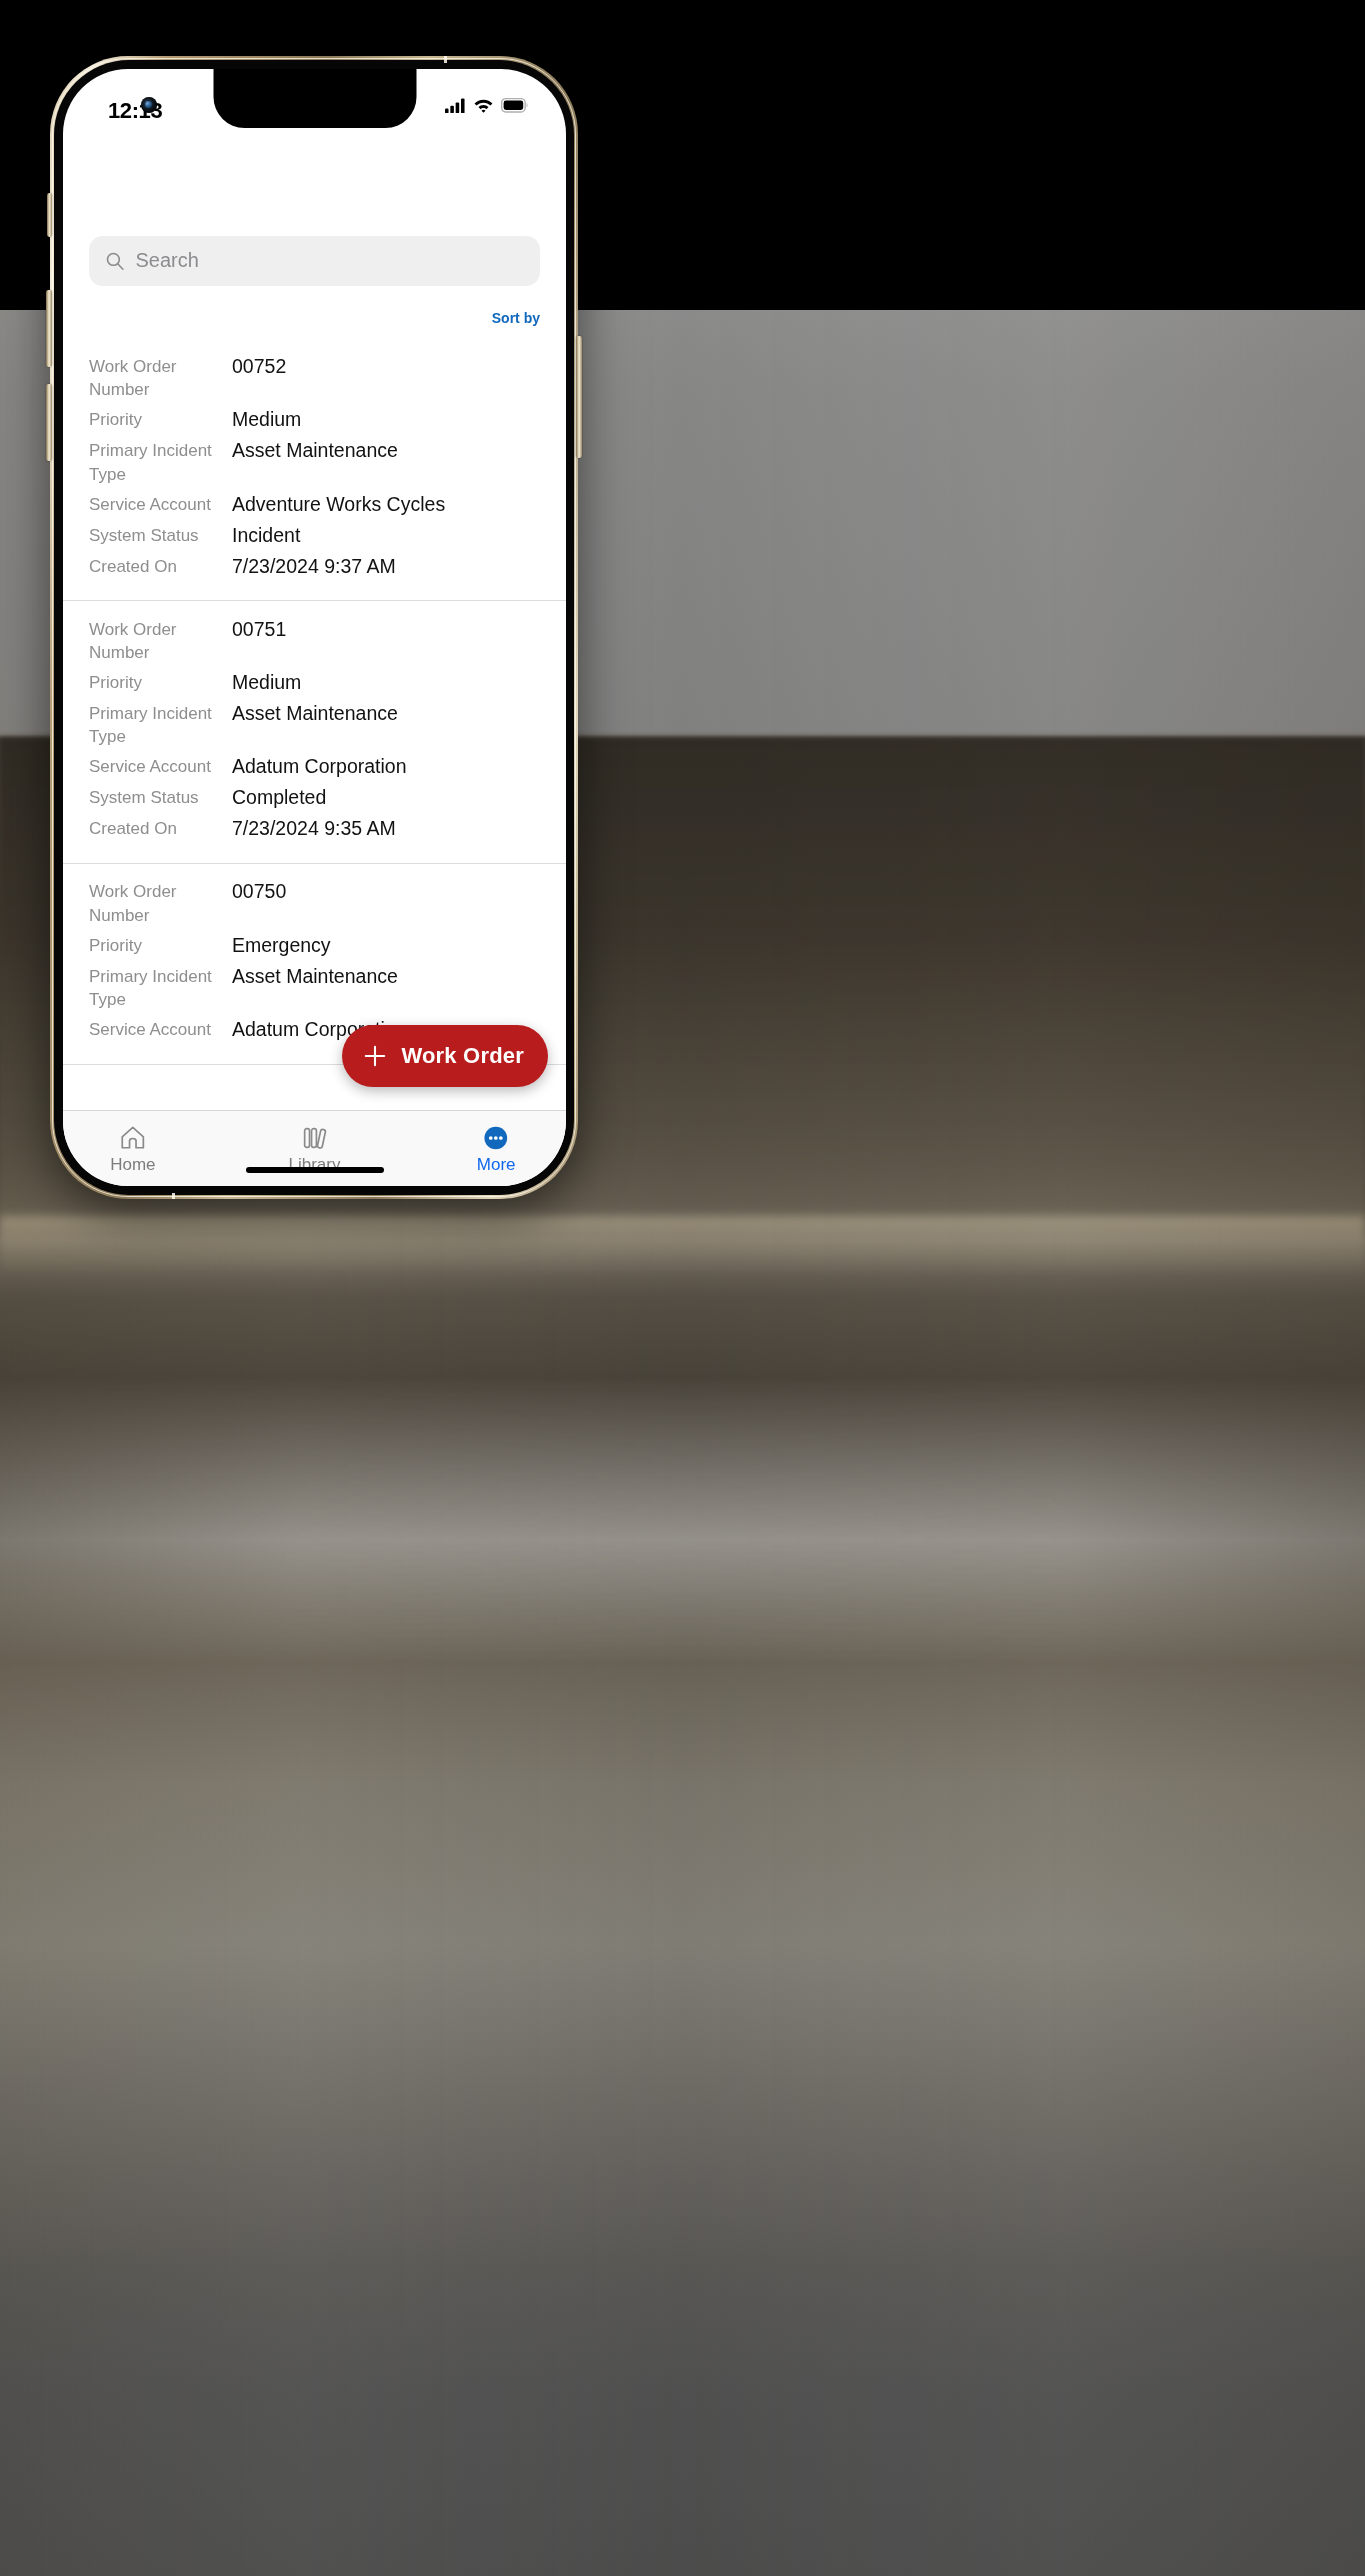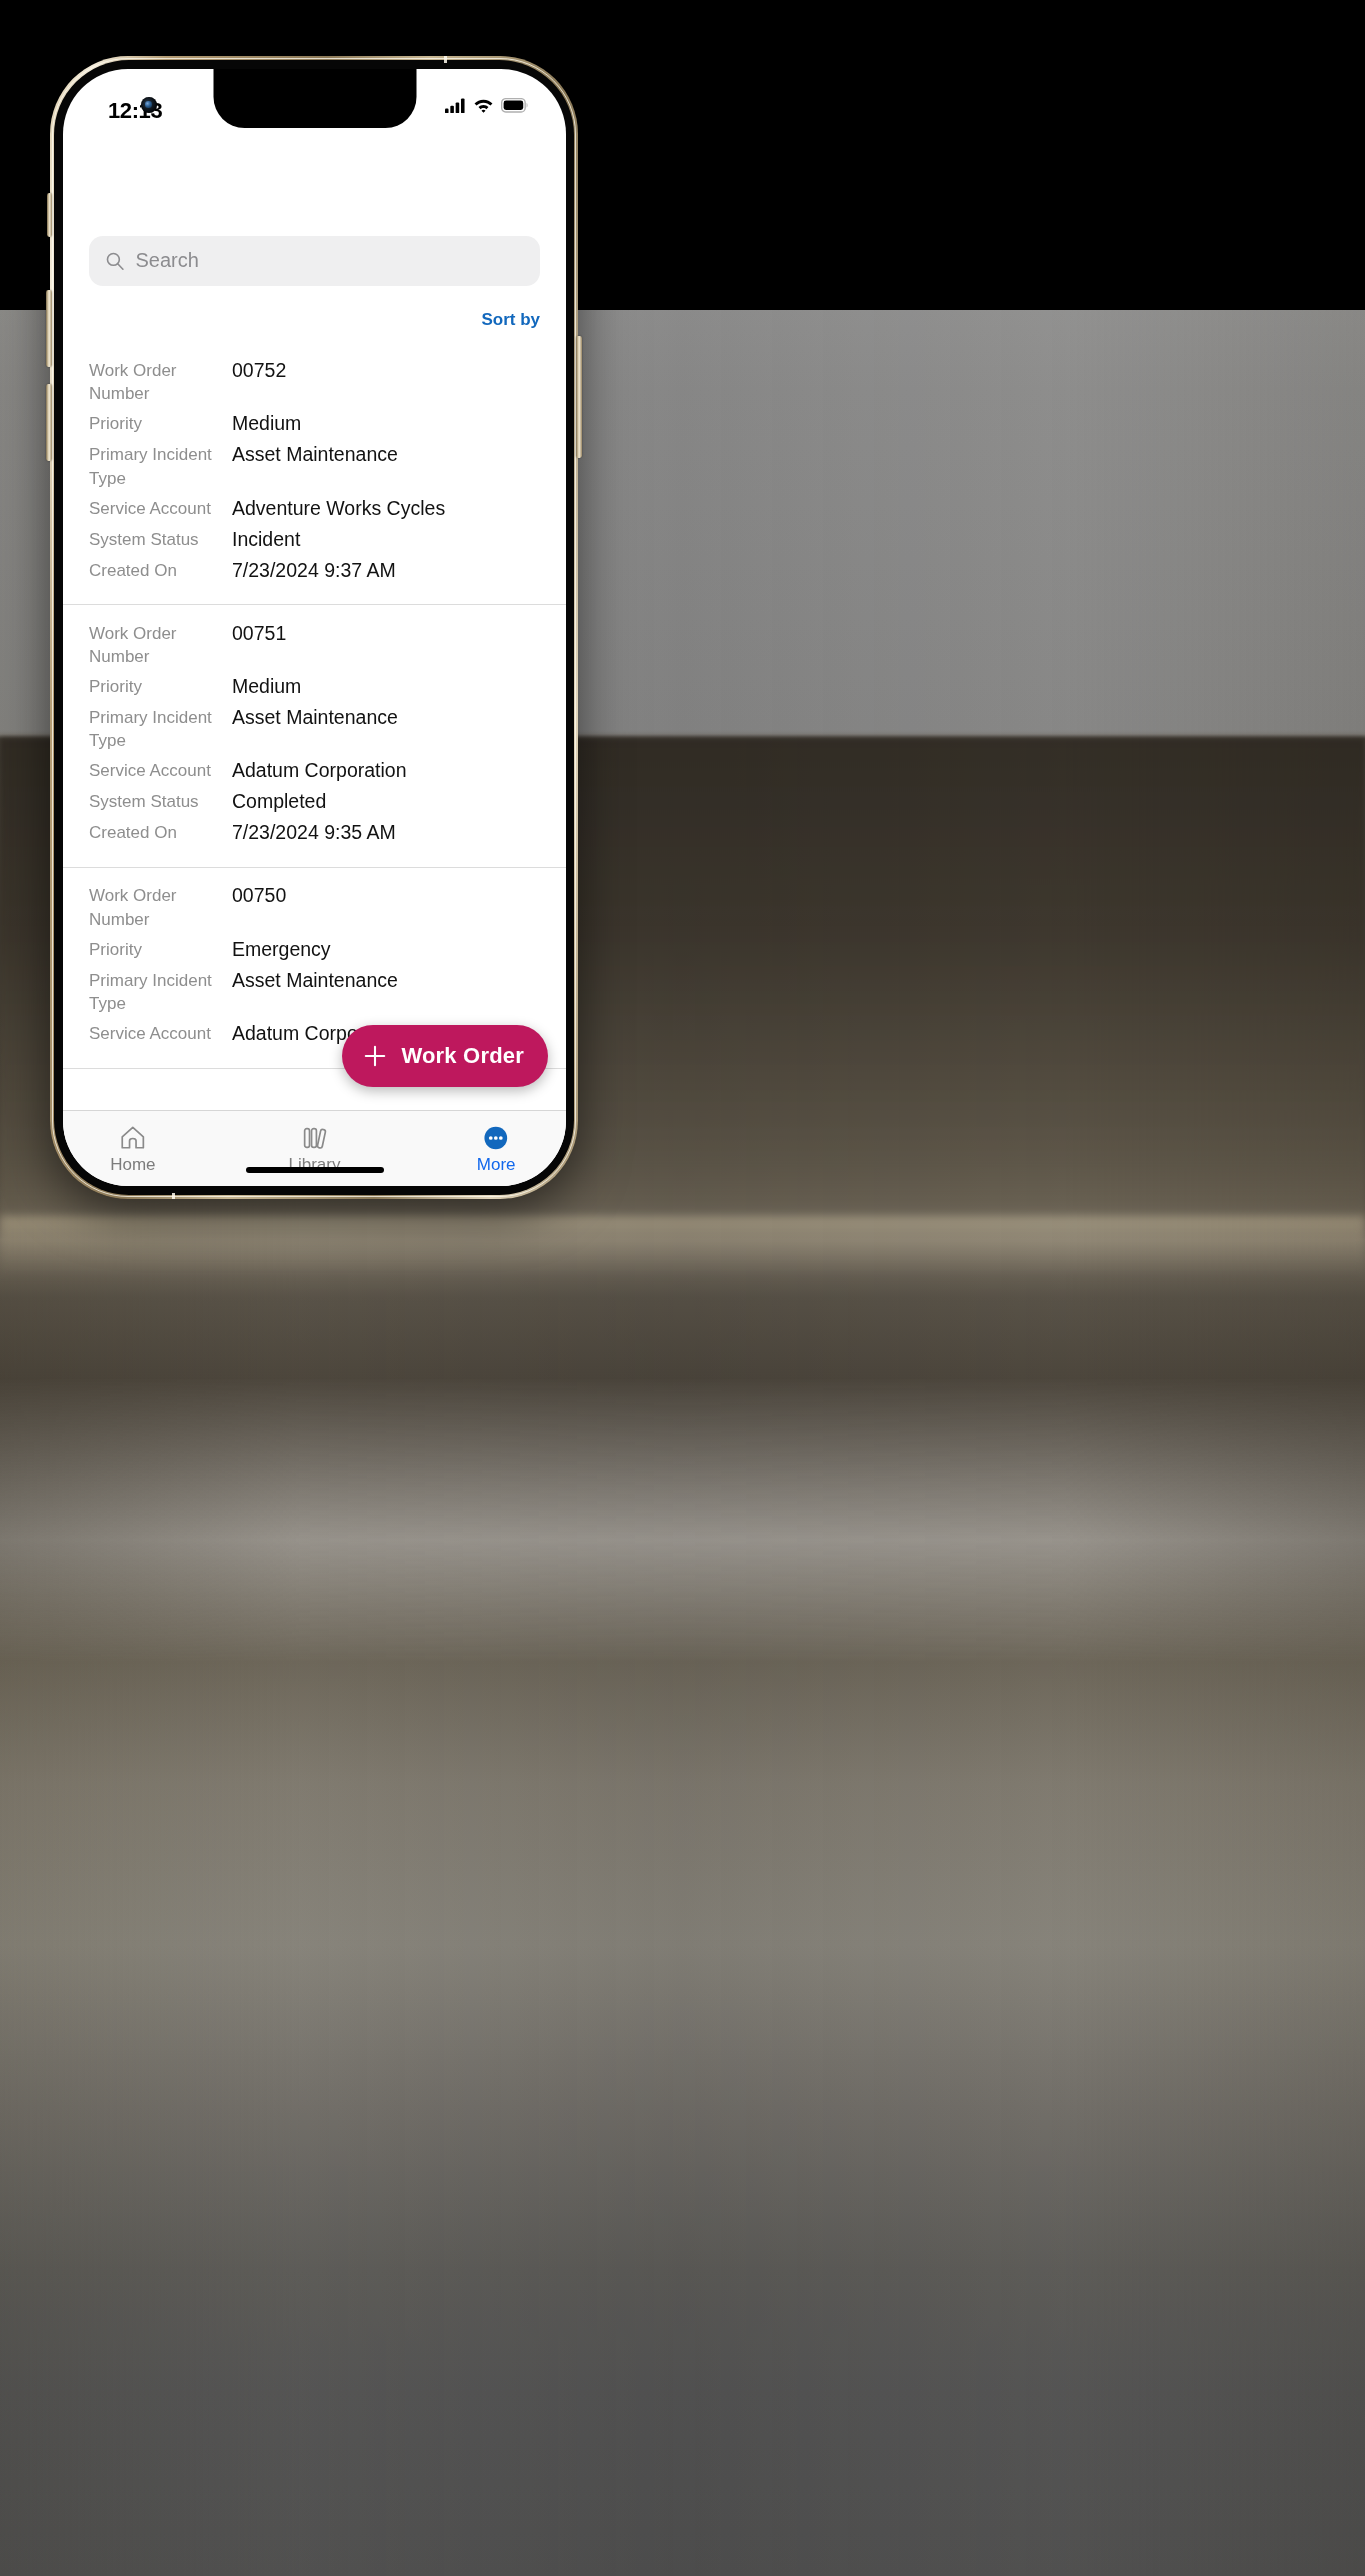--- a/index.html
+++ b/index.html
@@ -233,21 +233,21 @@
   #search-placeholder {
     font-size: 20px;
     color: #8c8c8f;
   }
 
   #sortrow {
     padding: 24px 26px 13px 26px;
     display: flex; justify-content: flex-end;
   }
   #sort-by {
-    font-size: 17px;
+    font-size: 14px;
     font-weight: 700;
     color: #1268bd;
     cursor: pointer;
   }
 
   .record {
     padding: 13px 0 18px 0;
     border-bottom: 0.8px solid #dcdcdc;
     cursor: pointer;
   }
@@ -272,21 +272,21 @@
     padding-left: 13px;
   }
 
   
   #fab {
     position: absolute;
     right: 18px;
     bottom: 99px;
     height: 62px;
     border-radius: 31px;
-    background: #be185d;
+    background: #b91c1c;
     display: flex; align-items: center;
     gap: 14.6px;
     padding: 0 24px 0 21px;
     color: #fff;
     box-shadow: 0 4px 13px rgba(0,0,0,.28);
     z-index: 35;
     cursor: pointer;
   }
   #fab-label {
     font-size: 22px;

